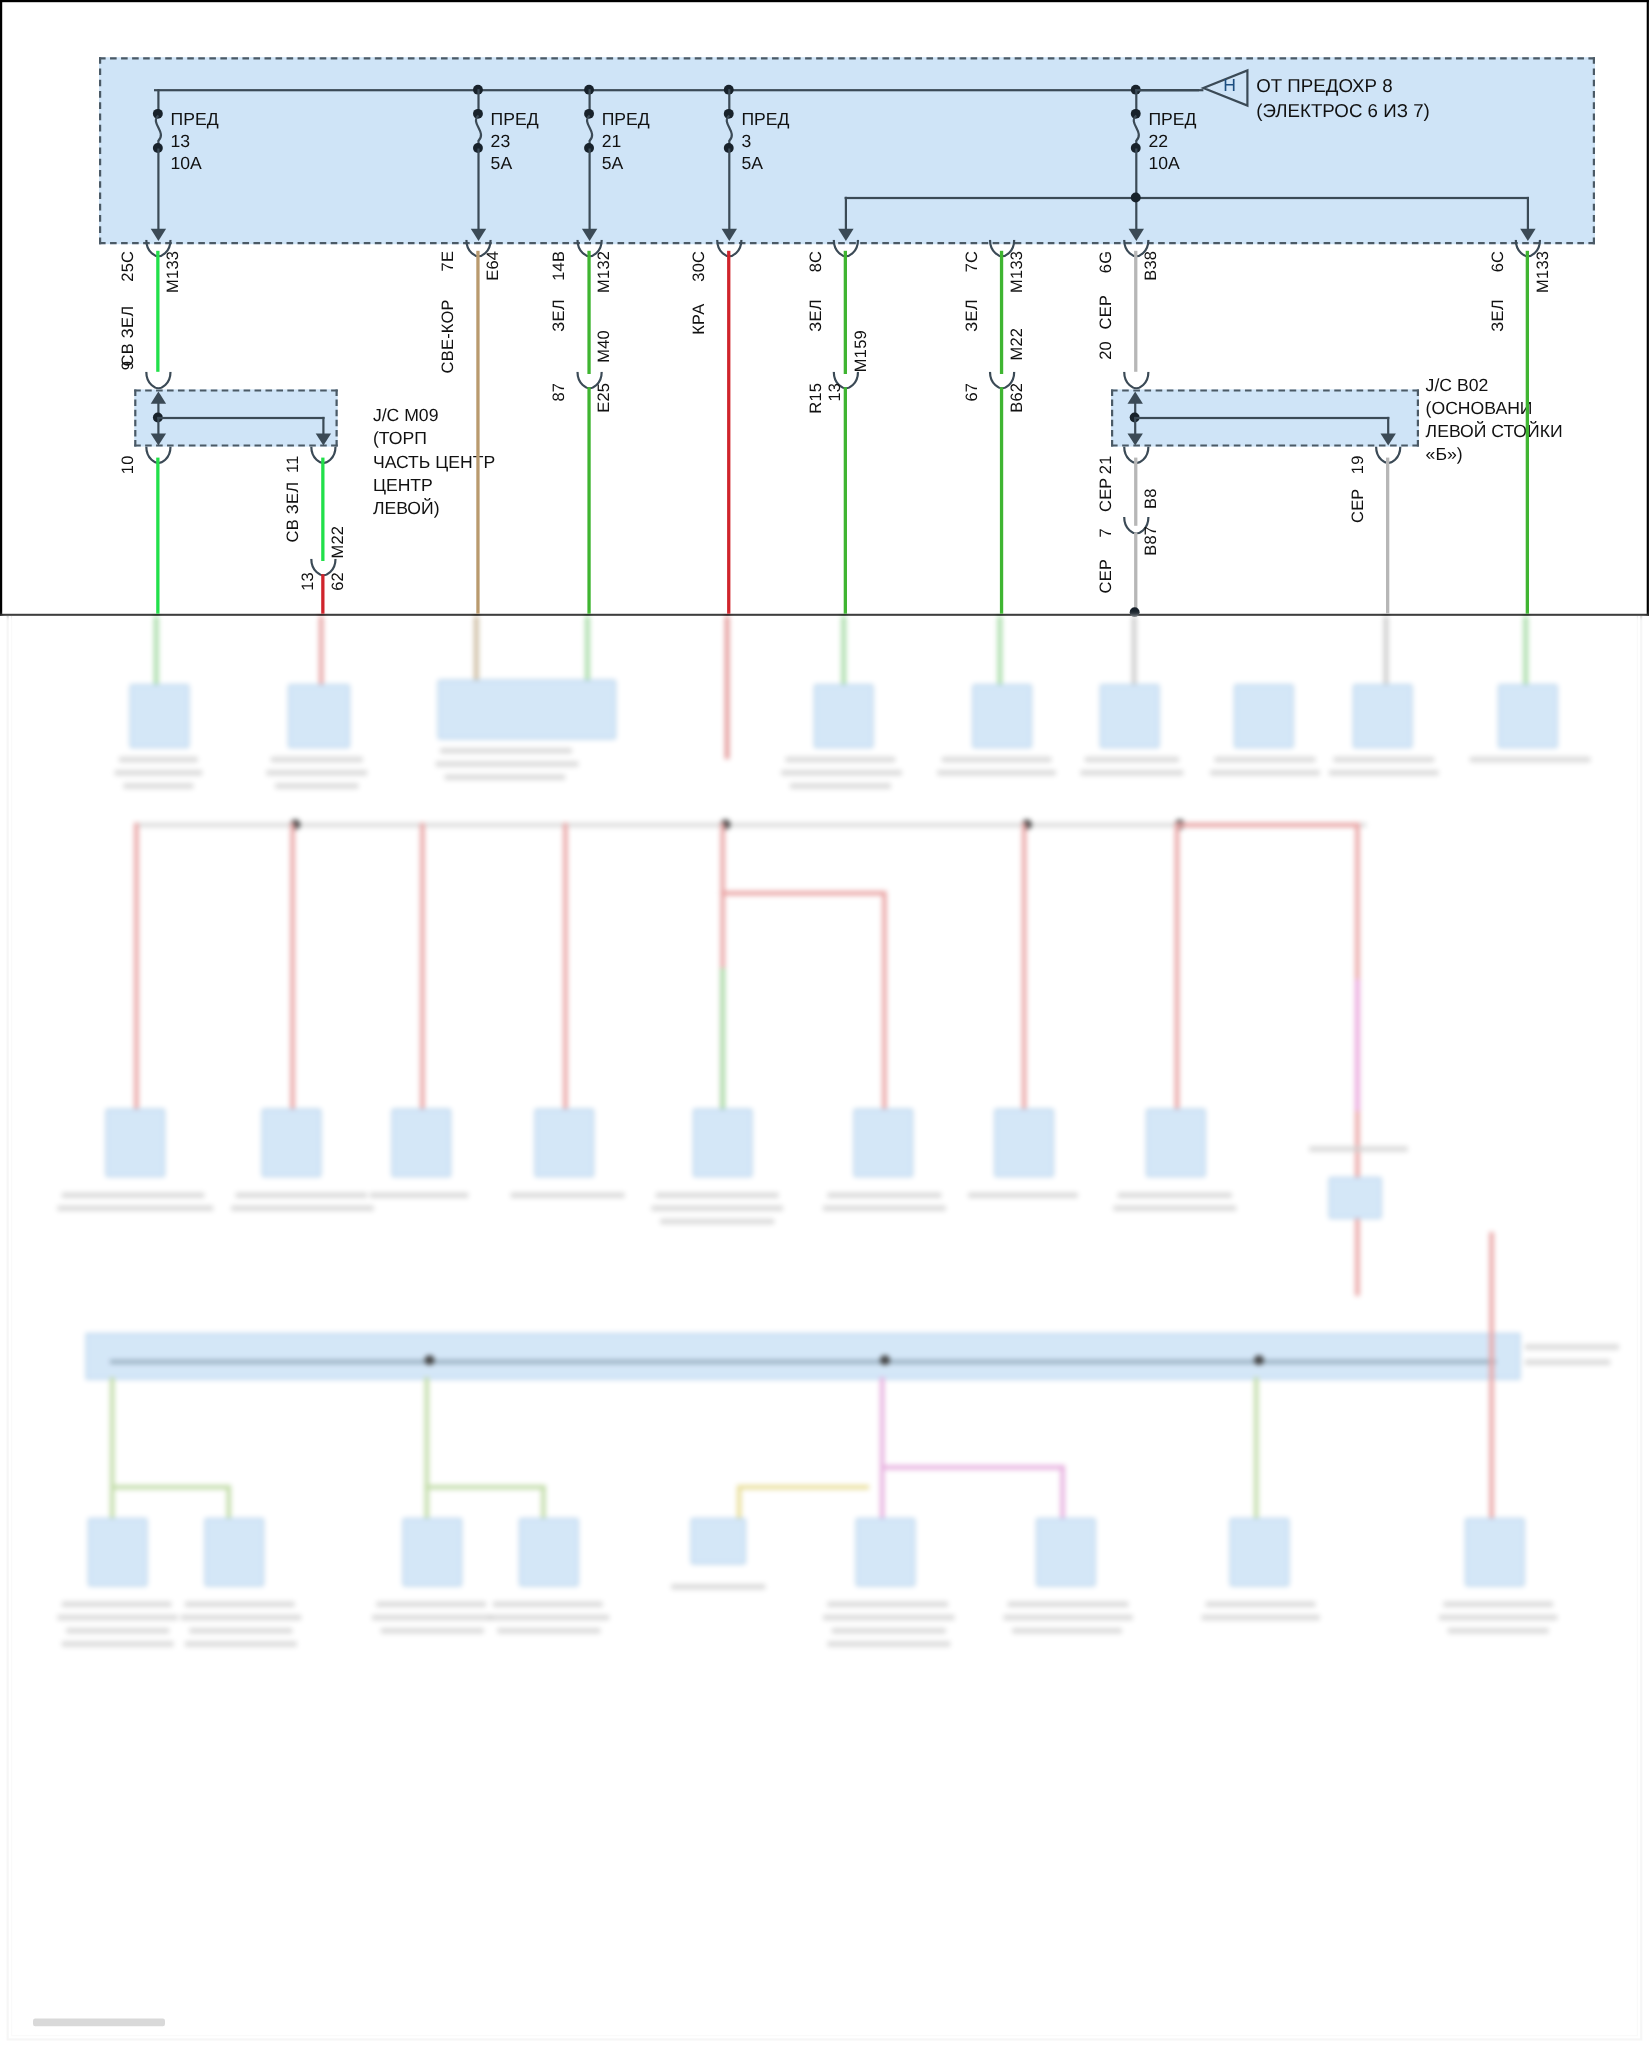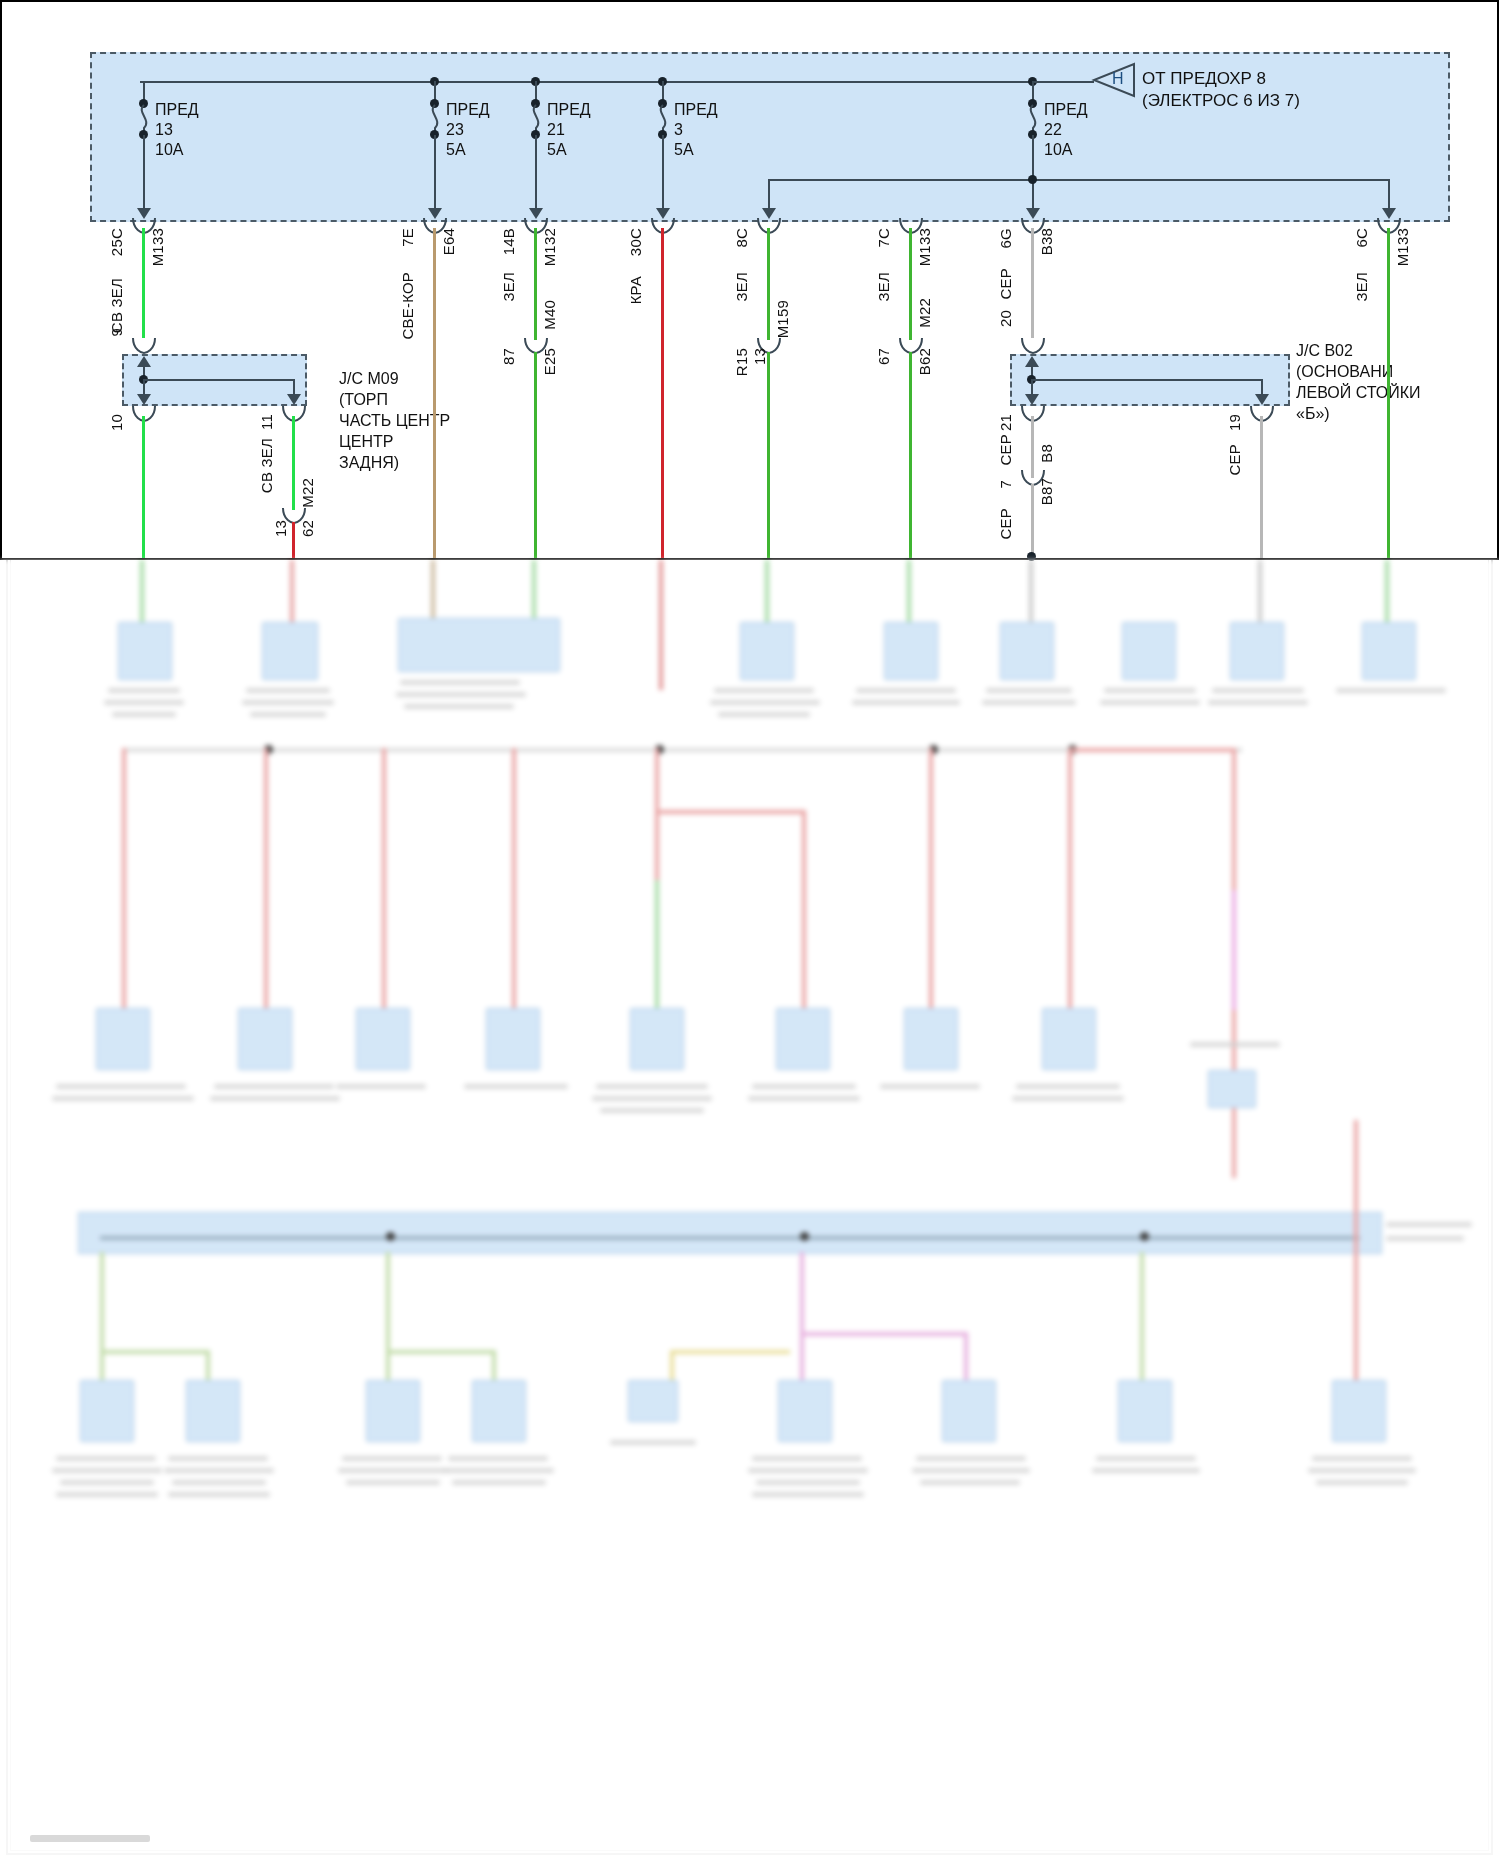--- a/index.html
+++ b/index.html
@@ -216,21 +216,21 @@
     <div class="vline" style="left:293px;top:379px;height:20px;"></div>
     <div class="arrow-down" style="left:287px;top:394px;"></div>
     <div class="vline" style="left:143px;top:379px;height:20px;"></div>
     <div class="arrow-down" style="left:137px;top:394px;"></div>
 
     <div class="jc-label" style="left:315px;top:368px;margin-left:24px;">
       <div>J/C M09</div>
       <div>(ТОРП</div>
       <div>ЧАСТЬ ЦЕНТР</div>
       <div>ЦЕНТР</div>
-      <div>ЗАДНЯ)</div>
+      <div>ЛЕВОЙ)</div>
     </div>
 
     <div class="conn" style="left:131px;top:406px;">
       <svg width="26" height="16" viewBox="0 0 26 16">
           <path d="M2 0 C 2 12, 11 15, 13 15 C 15 15, 24 12, 24 0" fill="none" stroke="#3b4a56" stroke-width="2"></path>
         </svg>
     </div>
     <div class="vlabel" style="left:108px;top:414px;">10</div>
     <div class="wire w-ltgreen" style="left:142px;top:416px;height:142px;"></div>
 

